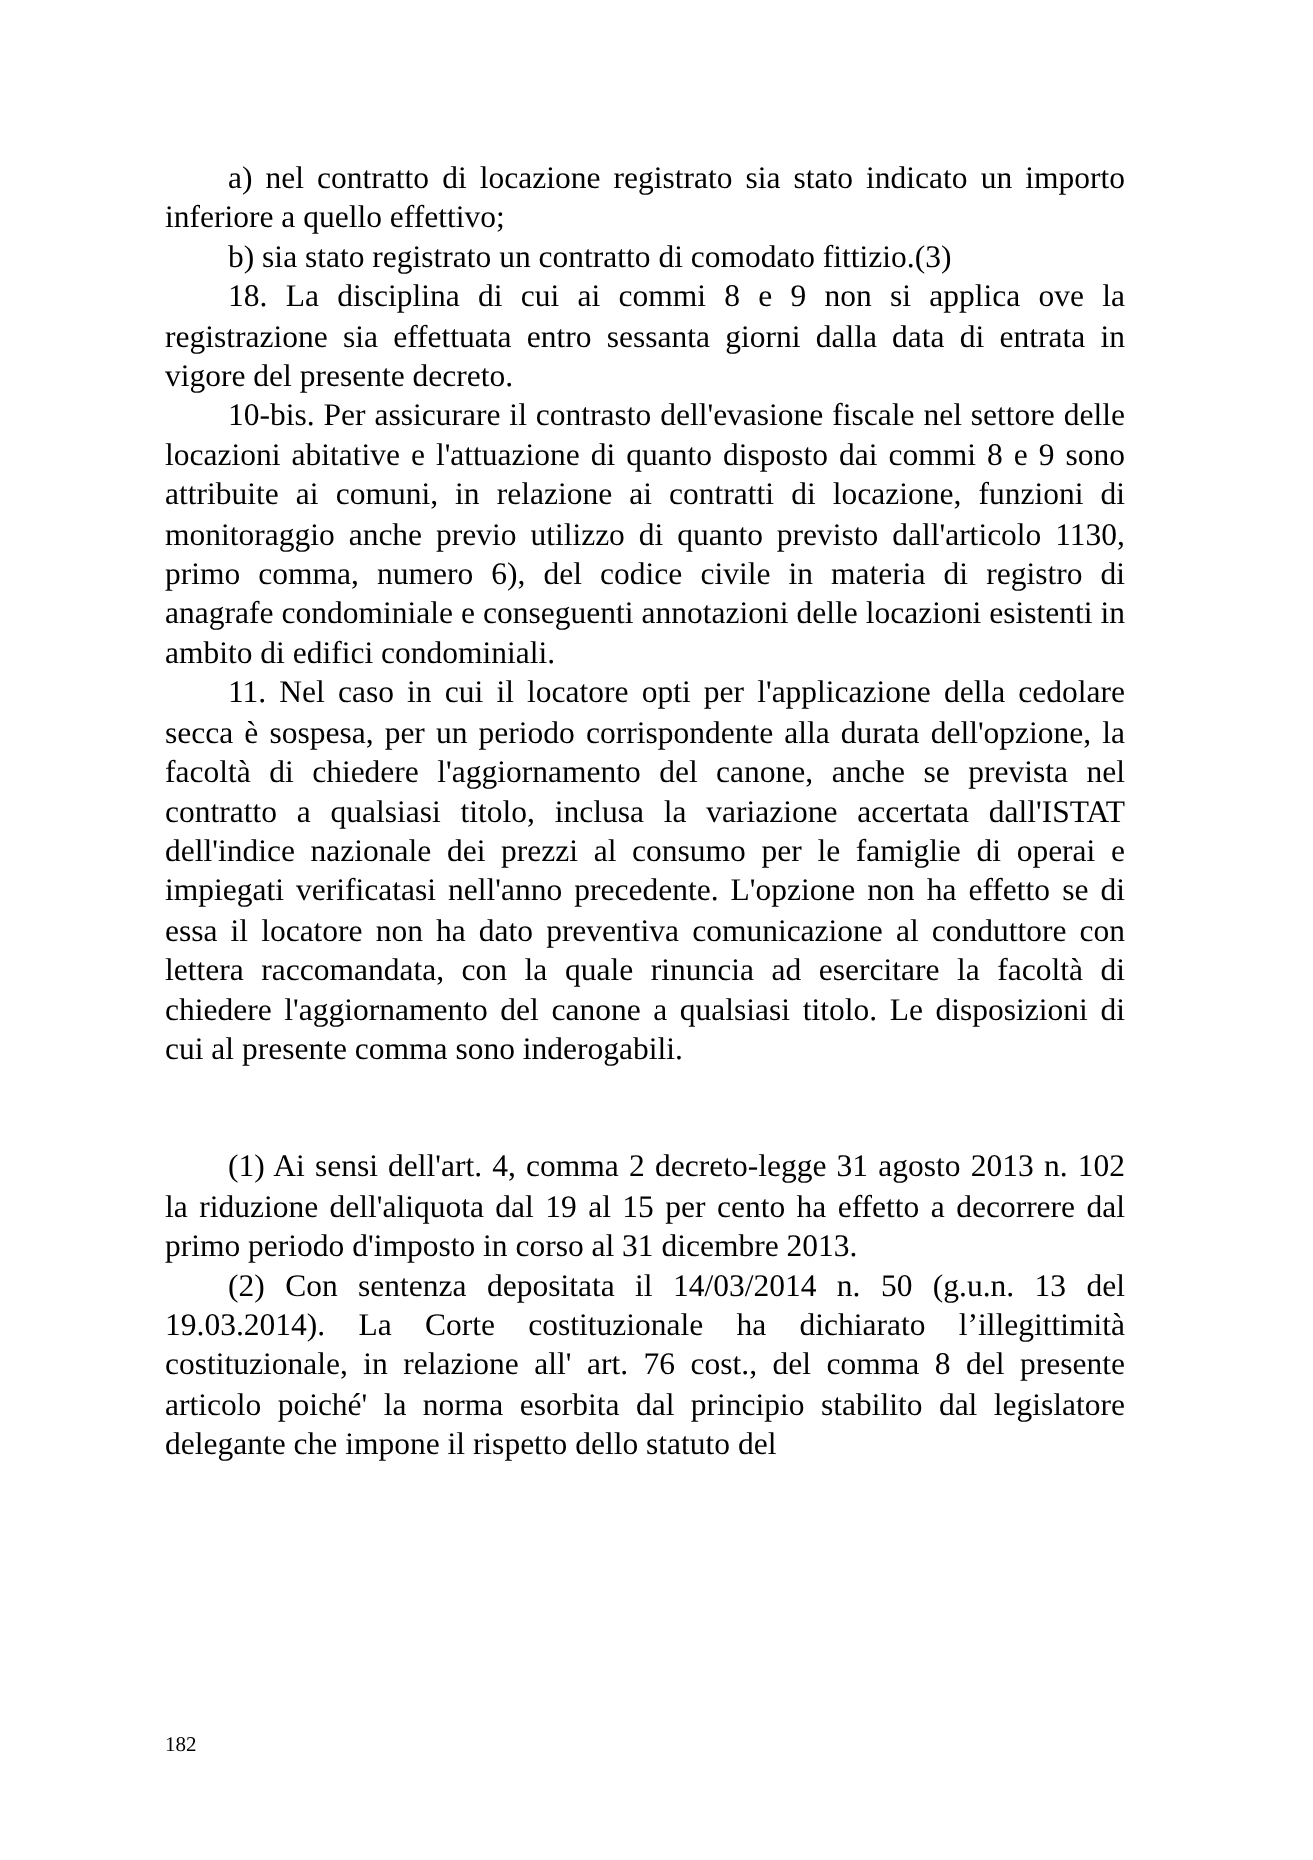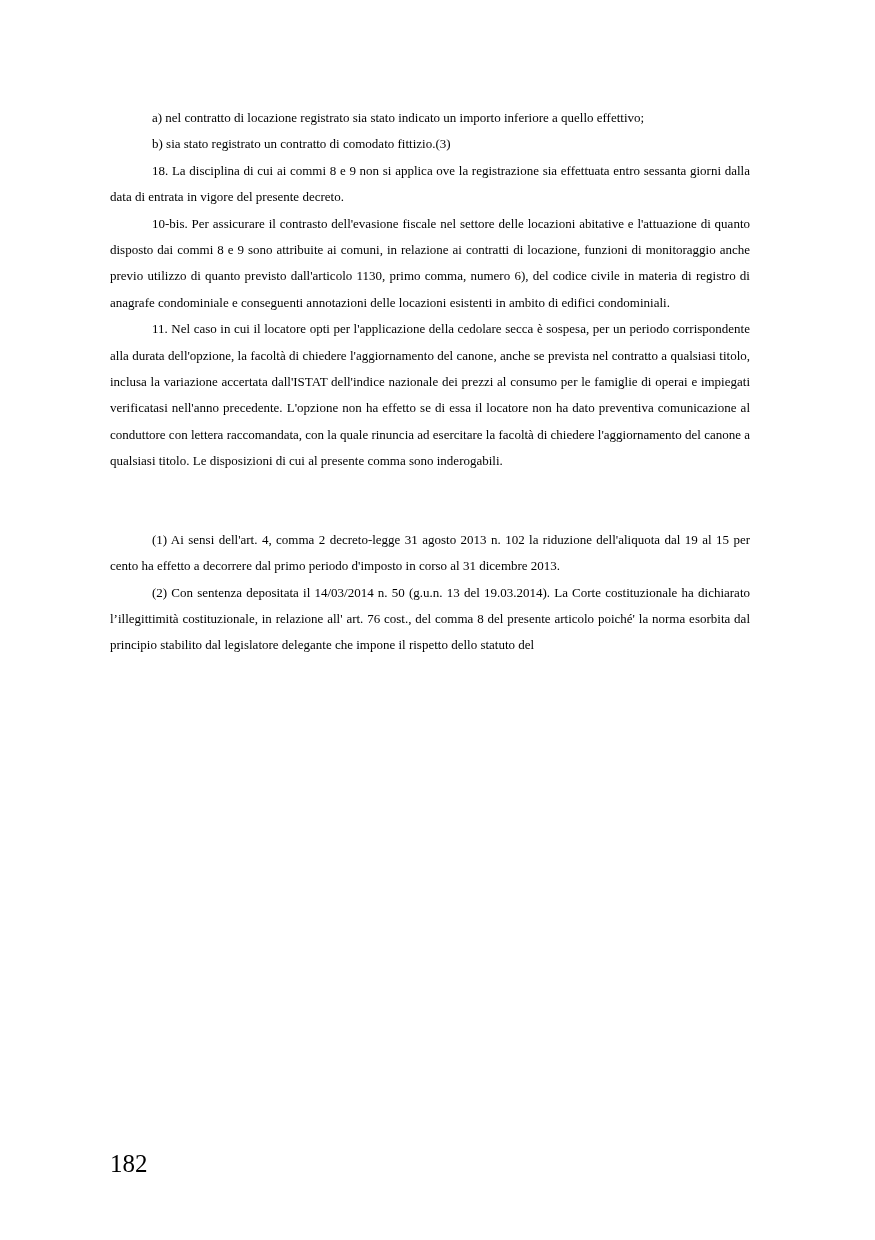--- a/index.html
+++ b/index.html
@@ -17,38 +17,38 @@
     color: #000000;
   }
   .content {
     position: absolute;
     left: 110px;
     top: 105px;
     width: 640px;
   }
   p.para {
     margin: 0 0 0 0;
-    font-size: 13px;
+    font-size: 21px;
     line-height: 26.4px;
     text-align: justify;
     text-indent: 42px;
     hyphens: none;
   }
   p.para + p.para {
   }
   .gap-block {
     margin-top: 52px;
   }
   .notes p.para + p.para {
   }
   .folio {
     position: absolute;
     left: 110px;
     top: 1152px;
-    font-size: 25px;
+    font-size: 14px;
     line-height: 24px;
   }
 </style>
 </head>
 <body>
 
 <div class="page">
   <div class="content">
 
     <p class="para">a) nel contratto di locazione registrato sia stato indicato un importo inferiore a quello effettivo;</p>

